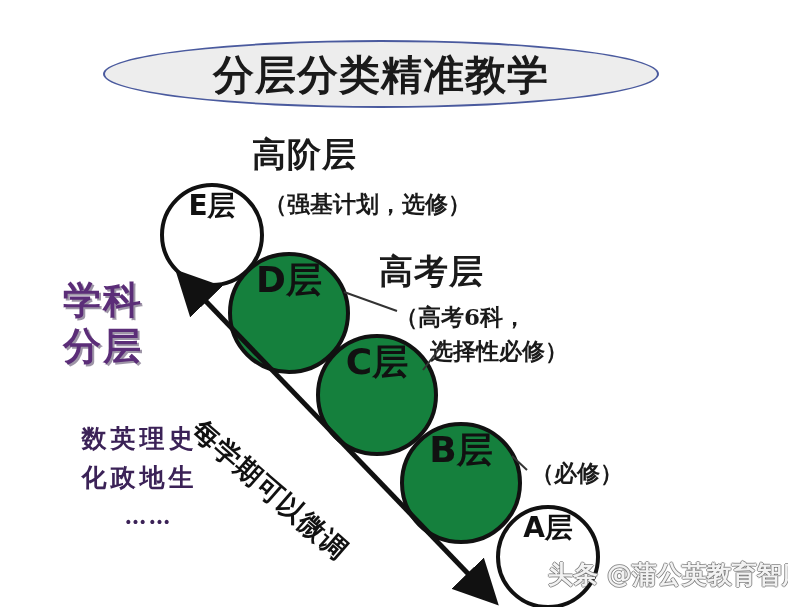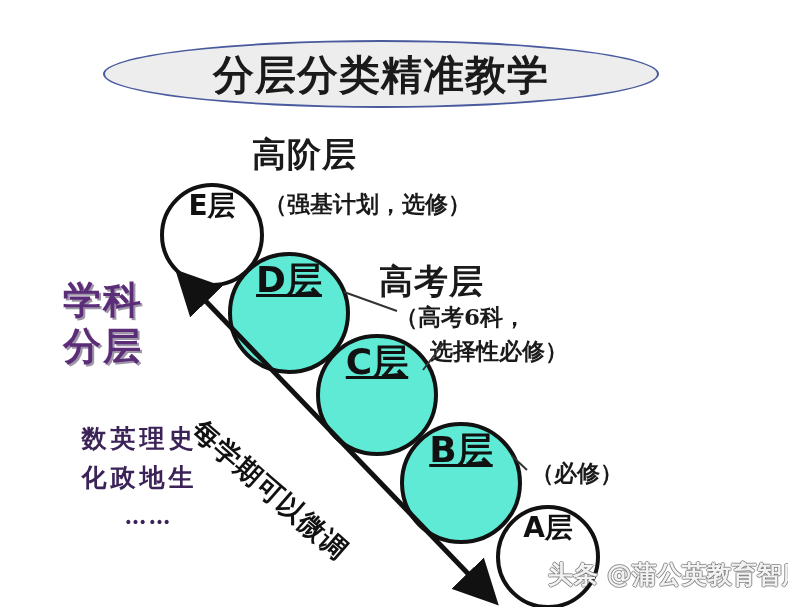--- a/index.html
+++ b/index.html
@@ -52,21 +52,21 @@
     border: 4px solid #111111;
     box-sizing: border-box;
     display: flex;
     align-items: flex-start;
     justify-content: center;
     font-family: "DejaVu Sans", sans-serif;
     font-weight: 700;
     color: #111111;
   }
   .circle.white { background: #ffffff; }
-  .circle.lav   { background: #5eead4; text-decoration: underline; }
+  .circle.lav   { background: #15803d; }
 
   #circle-e { left: 160px; top: 183px; width: 104px; height: 104px; font-size: 28px; z-index: 5;}
   #circle-d { left: 228px; top: 252px; width: 122px; height: 122px; font-size: 36px; z-index: 4;}
   #circle-c { left: 316px; top: 334px; width: 122px; height: 122px; font-size: 36px; z-index: 3;}
   #circle-b { left: 400px; top: 422px; width: 122px; height: 122px; font-size: 36px; z-index: 2;}
   #circle-a { left: 496px; top: 505px; width: 104px; height: 104px; font-size: 28px; z-index: 1;}
 
   
   .lvl-title {
     position: absolute;
@@ -82,21 +82,21 @@
     font-family: "DejaVu Serif", serif;
     font-size: 23px;
     font-weight: 700;
     color: #1a1a1a;
     white-space: nowrap;
     line-height: 1.25;
   }
 
   #label-gaojie  { left: 252px; top: 132px; }
   #sub-gaojie    { left: 264px; top: 190px; }
-  #label-gaokao  { left: 379px; top: 249px; margin-top: 10px; }
+  #label-gaokao  { left: 379px; top: 249px; }
   #sub-gaokao-1  { left: 395px; top: 303px; }
   #sub-gaokao-2  { left: 430px; top: 337px; }
   #label-xuekao  { left: 520px; top: 413px; }
   #sub-xuekao    { left: 531px; top: 459px; }
   #label-yuanzhu { left: 604px; top: 510px; }
 
   
   #subject-title {
     position: absolute;
     left: 63px;

